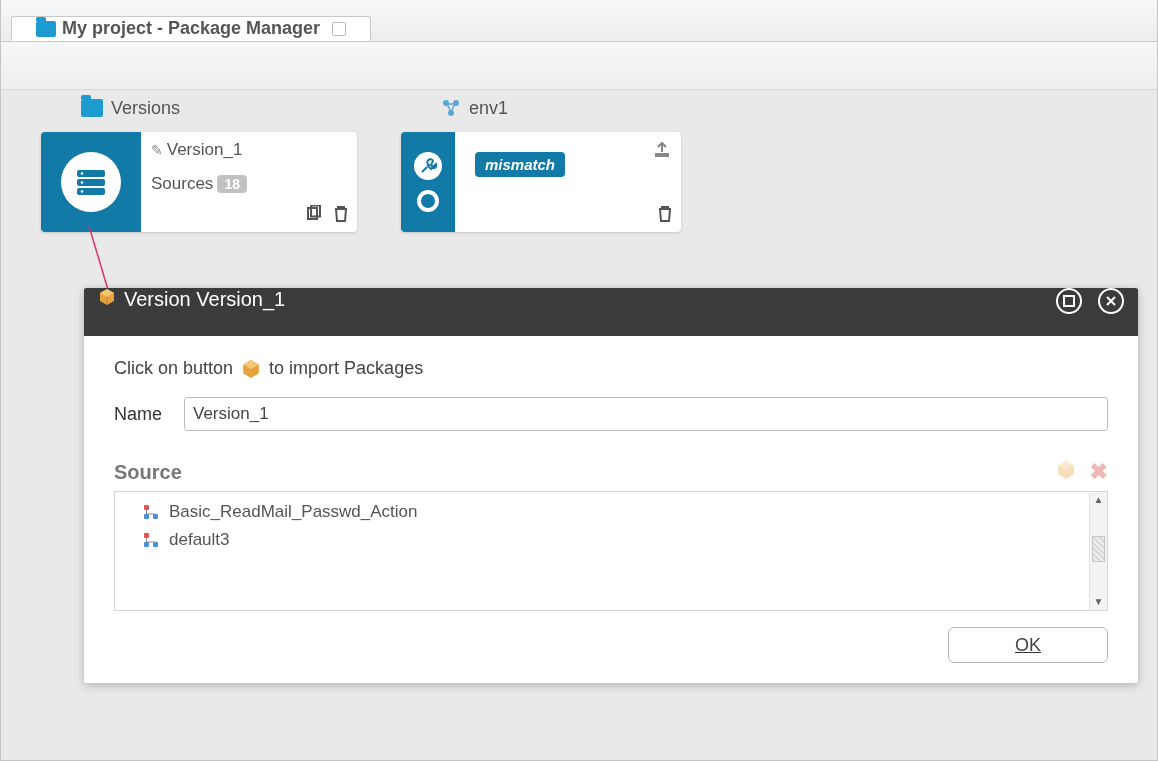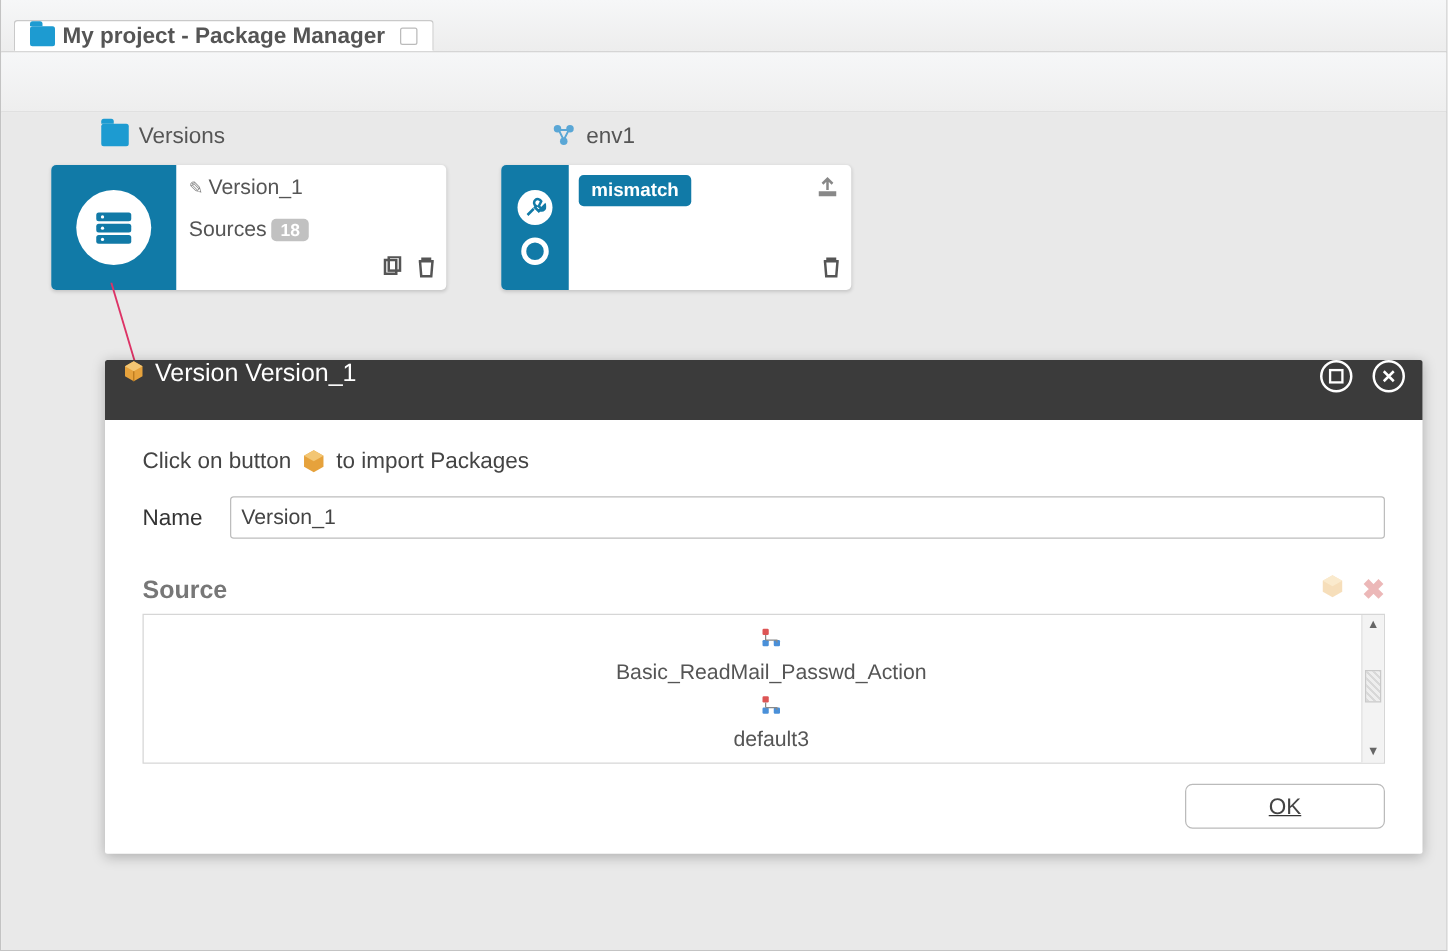--- a/index.html
+++ b/index.html
@@ -25,21 +25,21 @@
     background: linear-gradient(#f6f7f8,#ededed);
     border-bottom: 1px solid #c9c9c9;
     display: flex;
     align-items: stretch;
     padding-left: 10px;
   }
   .tab {
     display: flex;
     align-items: center;
     gap: 6px;
-    padding: 0 12px;
+    padding: 0 24px;
     background: #fff;
     border: 1px solid #c9c9c9;
     border-bottom: 1px solid #fff;
     margin-top: 16px;
     border-radius: 3px 3px 0 0;
     font-size: 18px;
     font-weight: 700;
     color: #555;
     position: relative;
   }
@@ -192,21 +192,21 @@
   }
   .list-box{
     border:1px solid #d6d6d6;height:120px;position:relative;padding:6px 0;
   }
   .list-scroll{
     position:absolute;right:0;top:0;bottom:0;width:18px;background:#f3f3f3;border-left:1px solid #e2e2e2;
   }
   .scroll-up,.scroll-down{height:16px;text-align:center;font-size:10px;color:#666;line-height:16px;}
   .scroll-thumb{position:absolute;left:2px;right:2px;top:44px;height:26px;background:repeating-linear-gradient(45deg,#d8d8d8,#d8d8d8 2px,#eee 2px,#eee 4px);border:1px solid #c9c9c9;}
   .list-item{
-    display:flex;align-items:center;gap:10px;padding:4px 16px 4px 28px;font-size:17px;color:#555;cursor:default;flex-direction:column;
+    display:flex;align-items:center;gap:10px;padding:4px 16px 4px 28px;font-size:17px;color:#555;cursor:default;
   }
   .seq-icon{width:16px;height:16px;}
   .btn-row{display:flex;justify-content:flex-end;margin-top:16px;text-decoration:underline;}
   .ok-btn{
     width:160px;height:36px;border:1px solid #bbb;border-radius:6px;background:#fff;font-size:18px;color:#444;cursor:pointer;
   }
   .edit-pencil{font-size:14px;color:#888;}
 </style>
 </head>
 <body>
@@ -284,21 +284,21 @@
 
       <div class="card card-env">
         <div class="card-left">
           <div class="env-wrench">
             <svg width="18" height="18" viewBox="0 0 18 18">
                 <path d="M3 15 L8 10 M14 4a3 3 0 10-4 4l-1 1 3 3 1-1a3 3 0 004-4l-3 3-2-2z" stroke="#117aa7" stroke-width="2" fill="none"></path>
               </svg>
           </div>
           <div class="env-dot"></div>
         </div>
-        <div class="card-body" style="padding:0;">
+        <div class="card-body" style="padding:12px;font-style:italic;">
           <span class="mismatch-badge">mismatch</span>
           <span class="upload-icon">
             <svg width="18" height="18" viewBox="0 0 18 18">
                 <path d="M9 12V3M5 7l4-4 4 4M3 14h12v2H3z" fill="none" stroke="#888" stroke-width="2"></path>
               </svg>
           </span>
           <div class="card-actions">
             <span class="icon-btn">
               <svg width="16" height="18" viewBox="0 0 16 18">
                   <path d="M2 4h12M5 4V2h6v2M3 4l1 12h8l1-12" fill="none" stroke="#555" stroke-width="2"></path>

